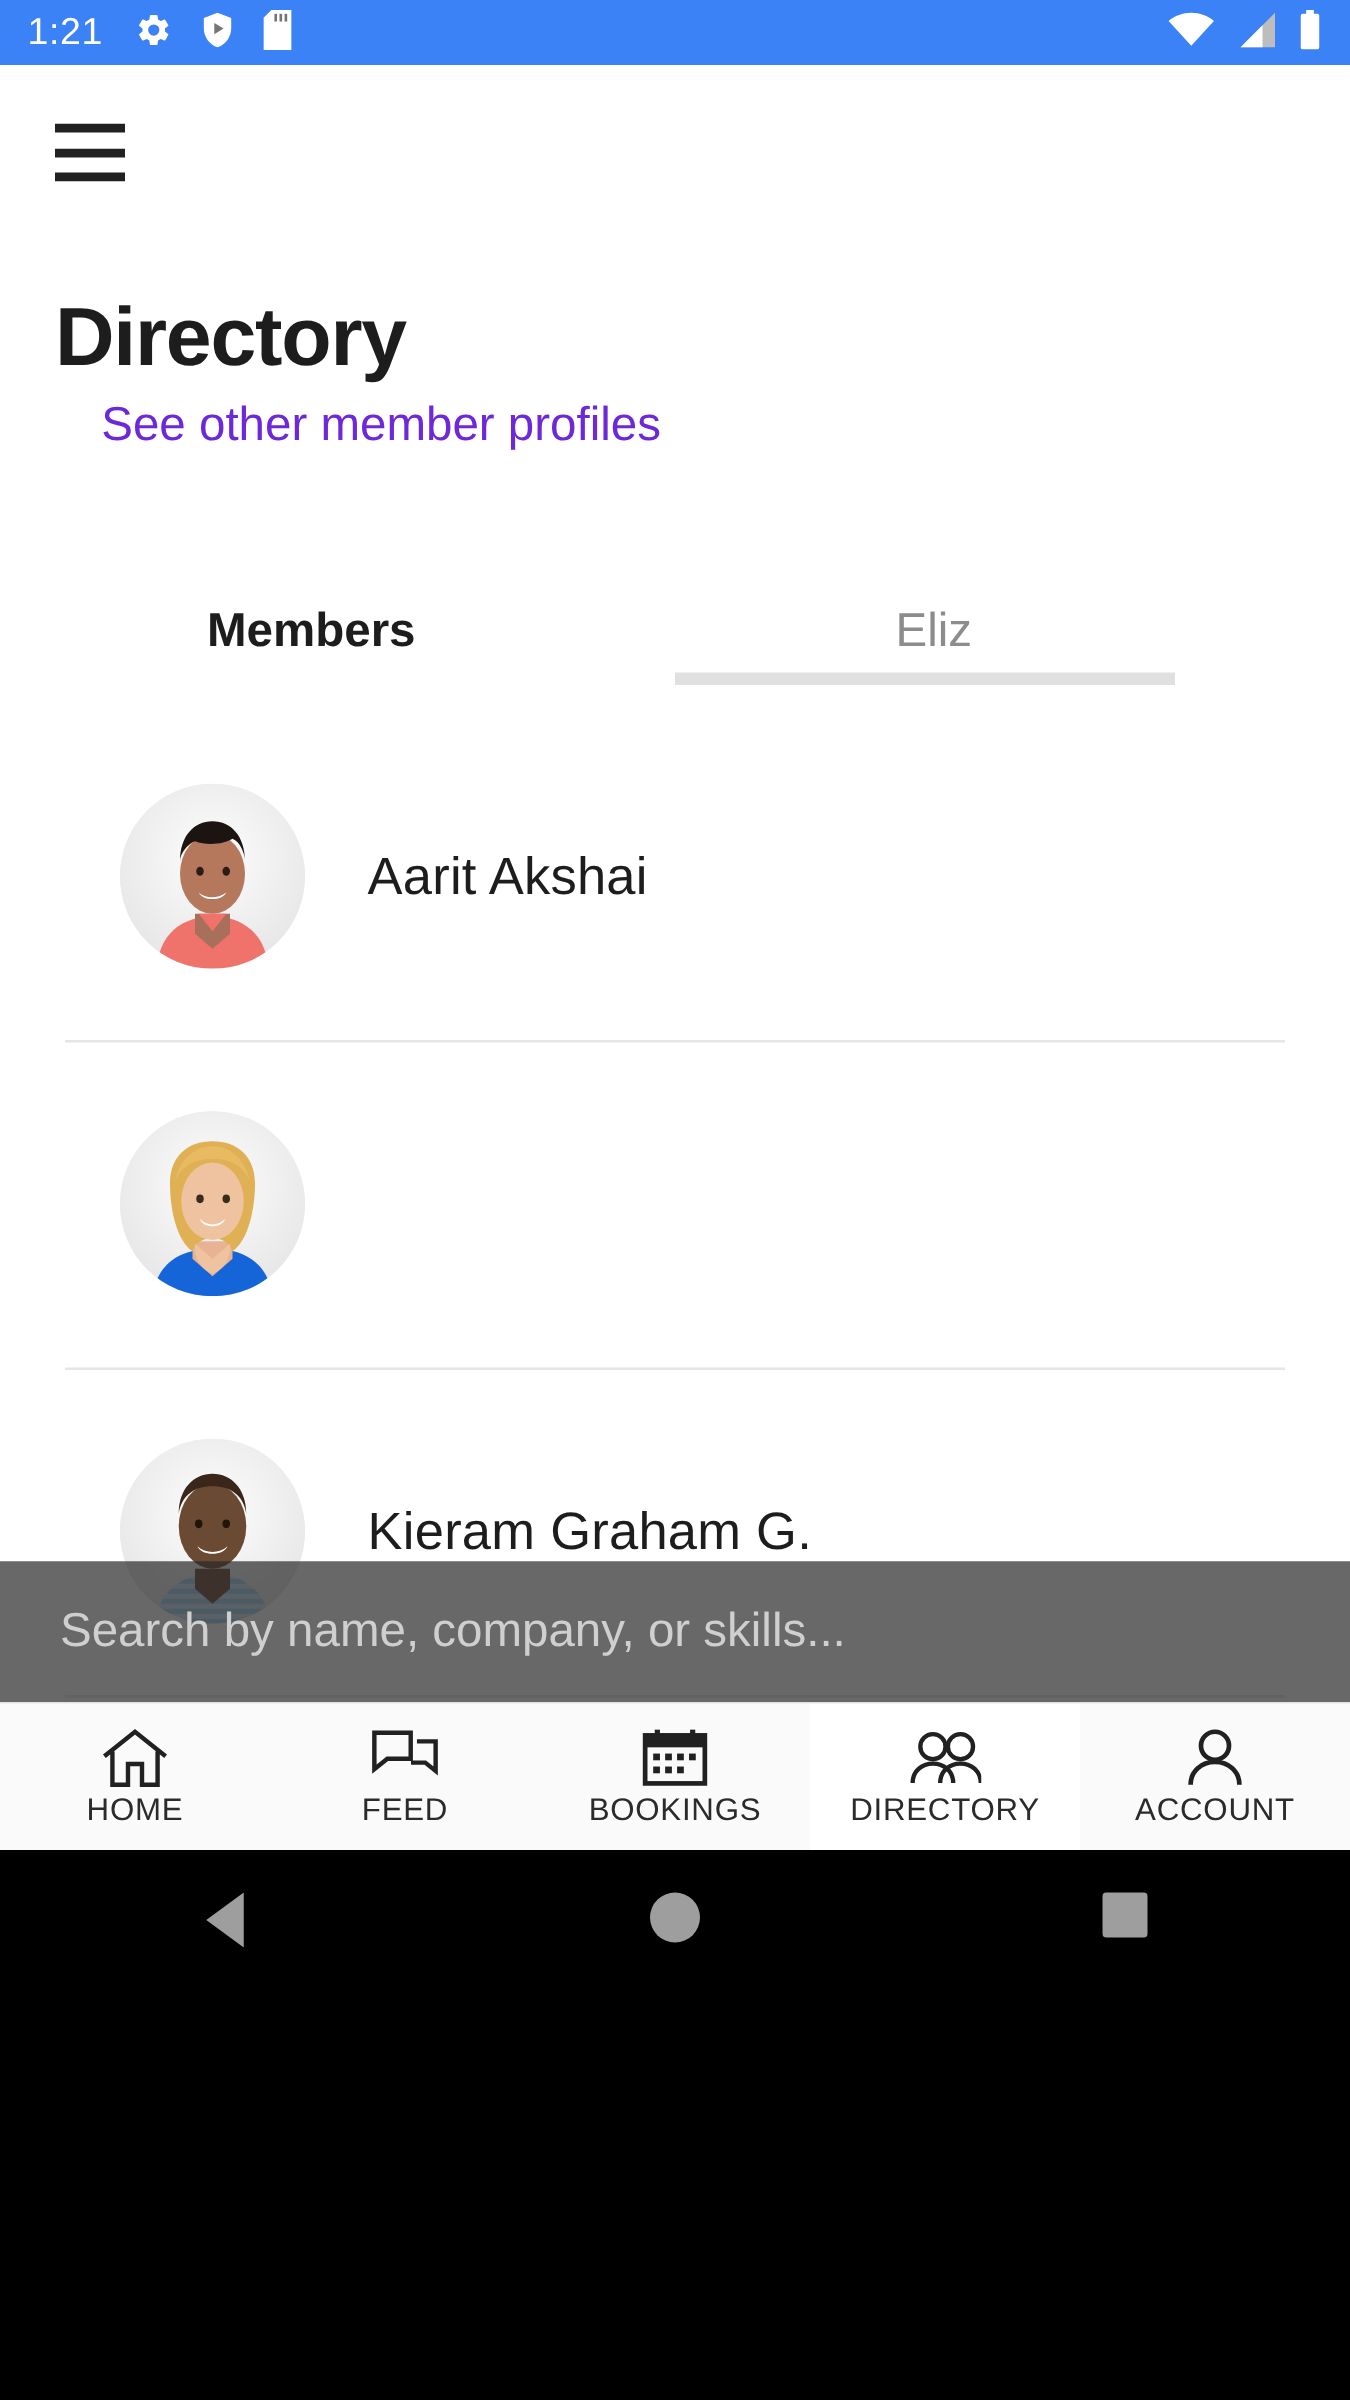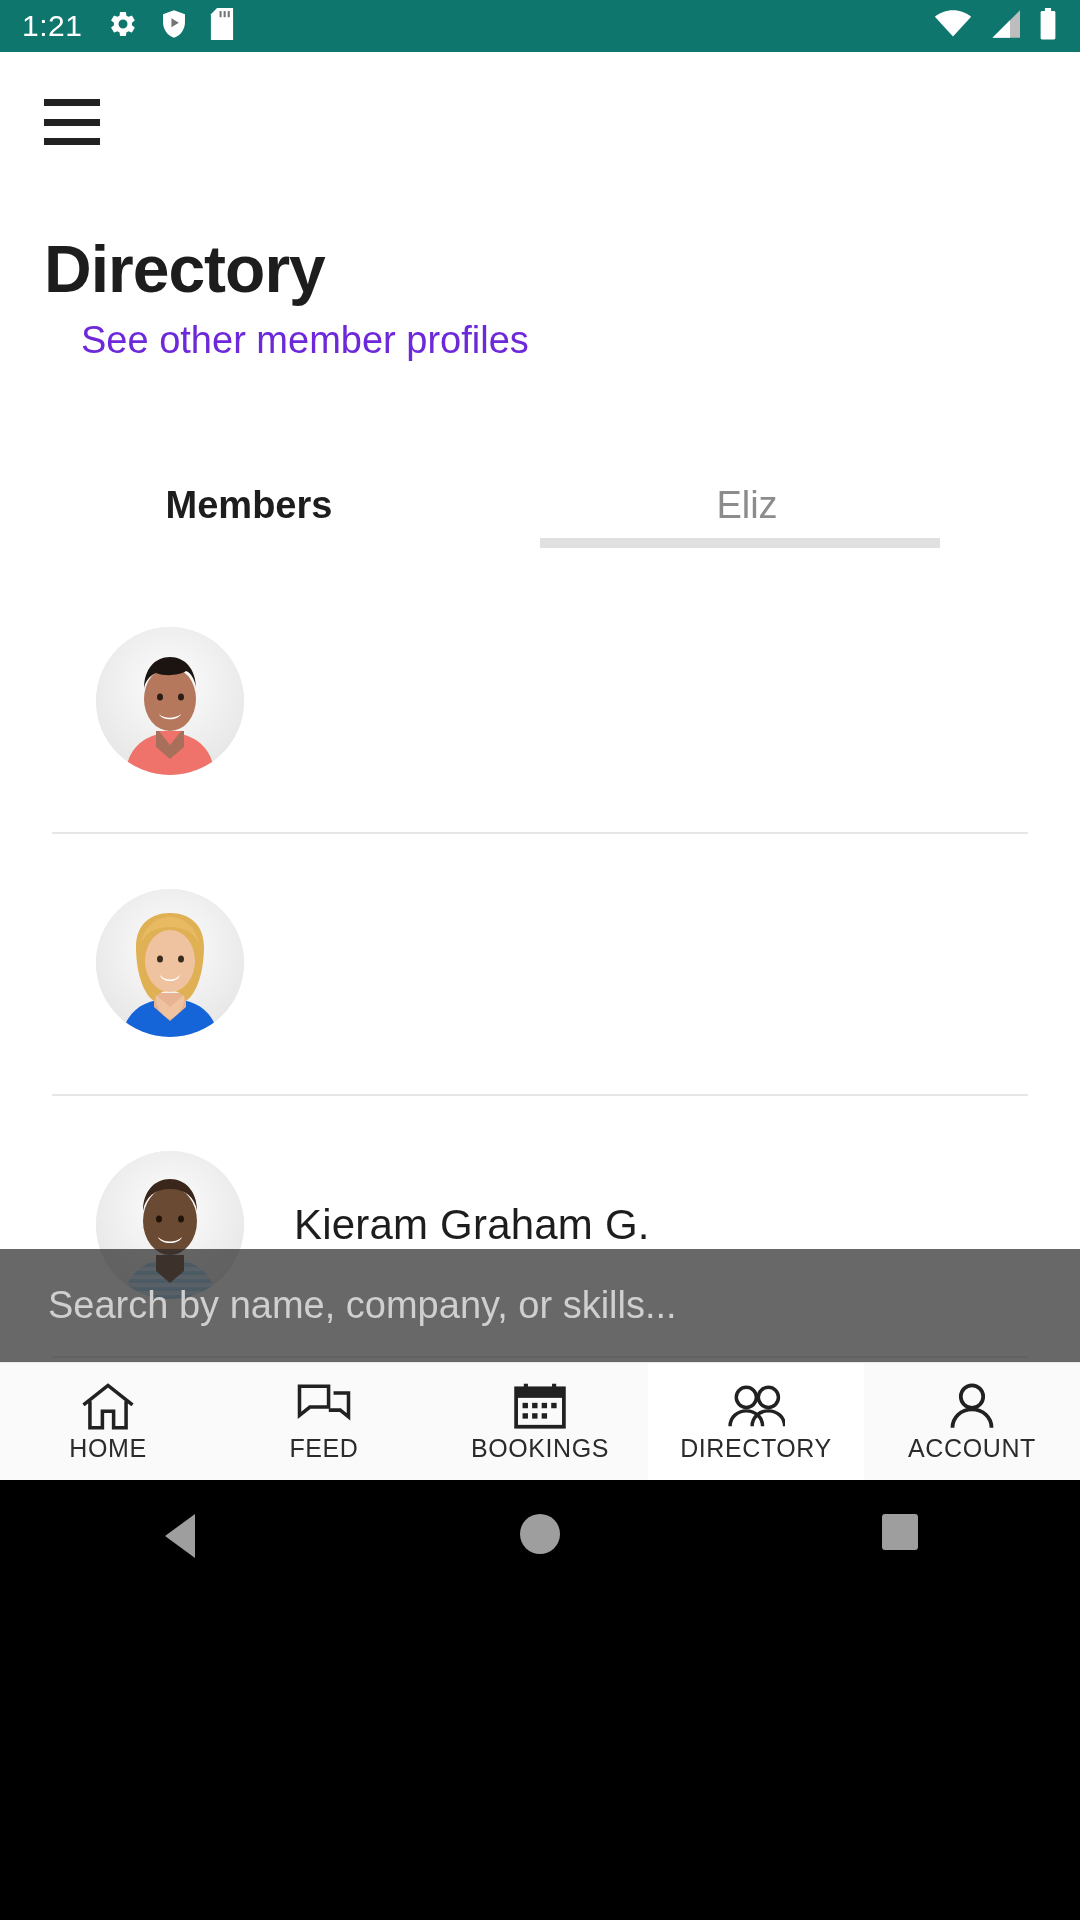--- a/index.html
+++ b/index.html
@@ -6,21 +6,21 @@
   html, body {
     width:1080px; height:1920px;
     font-family:"Liberation Sans", sans-serif;
     background:#ffffff;
     overflow:hidden;
   }
 
   
   .status-bar{
     position:absolute; top:0; left:0; width:1080px; height:52px;
-    background:#0f766e; display:flex; align-items:center;
+    background:#3b82f6; display:flex; align-items:center;
     padding:0 22px;
   }
   .status-time{
     color:#ffffff; font-size:30px; font-weight:400; letter-spacing:0.5px;
     margin-right:26px; line-height:1;
   }
   .status-left-icons{ display:flex; align-items:center; gap:22px; }
   .status-right-icons{
     margin-left:auto; display:flex; align-items:center; gap:16px;
   }
@@ -219,20 +219,21 @@
         <path d="M30 148c0-26 19-42 44-42s44 16 44 42z" fill="#f0736b"></path>
         <path d="M60 104h28v16l-14 12-14-12z" fill="#a8705a"></path>
         <ellipse cx="74" cy="72" rx="26" ry="32" fill="#b5785d"></ellipse>
         <path d="M48 62c0-20 11-32 26-32s26 12 26 32c0-6-4-16-10-18-6 4-20 6-30 2-6 2-12 10-12 16z" fill="#1c1410"></path>
         <ellipse cx="64" cy="70" rx="3" ry="3.6" fill="#2b1d15"></ellipse>
         <ellipse cx="85" cy="70" rx="3" ry="3.6" fill="#2b1d15"></ellipse>
         <path d="M63 87c5 5 16 5 22 0-3 7-19 7-22 0z" fill="#fff"></path>
         <path d="M74 118l-11-14h22z" fill="#f0736b"></path>
       </svg>
     </div>
+    <div class="member-name">Aarit Akshai</div>
   </div>
 
   <div class="member-row">
     <div class="avatar">
       <svg viewBox="0 0 148 148">
         <defs>
             <radialGradient id="bg2" cx="50%" cy="40%" r="70%">
               <stop offset="0%" stop-color="#fdfdfd"></stop>
               <stop offset="100%" stop-color="#e3e3e3"></stop>
             </radialGradient>

